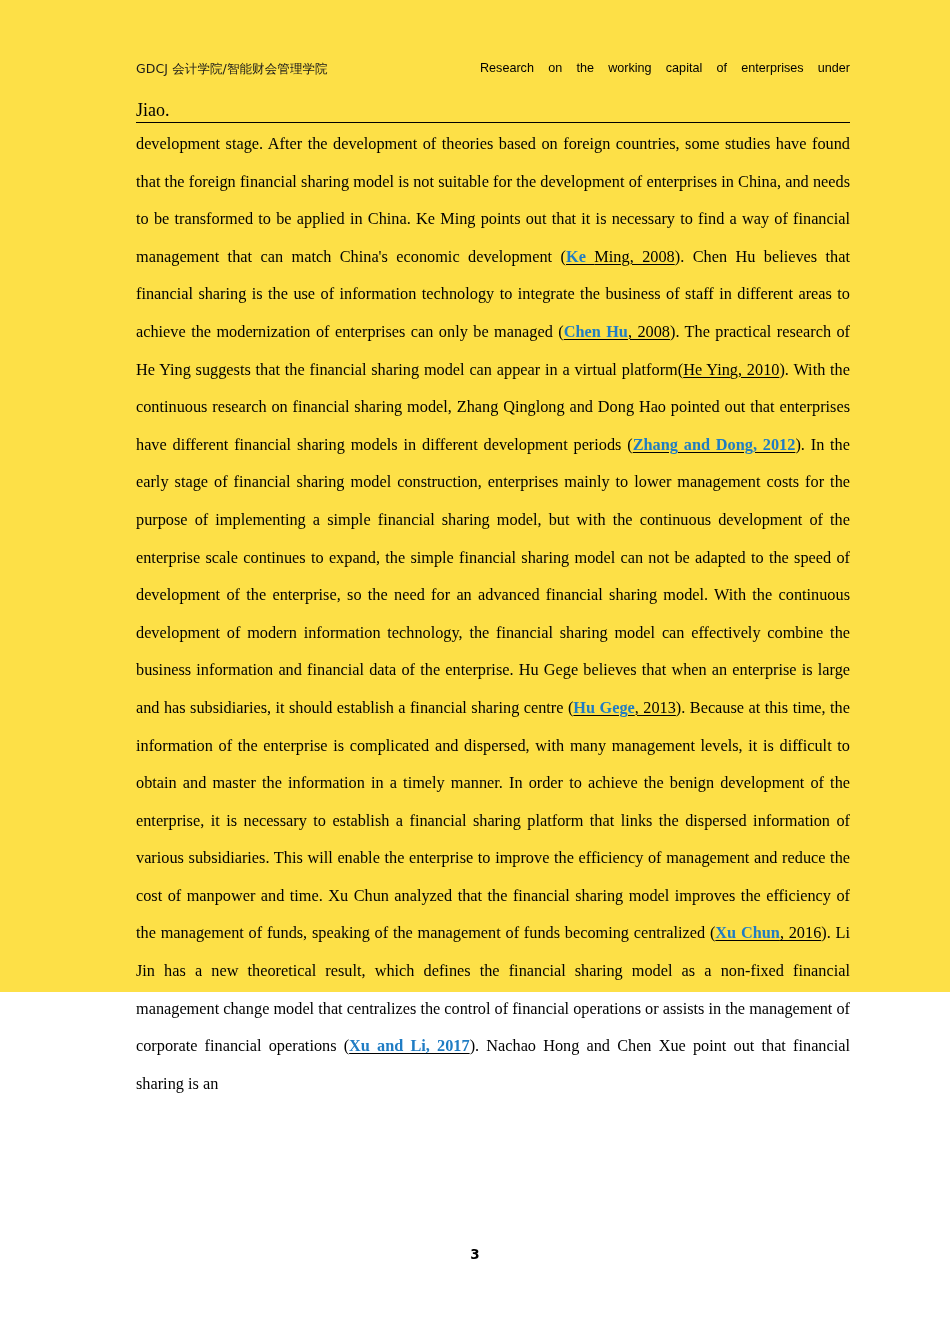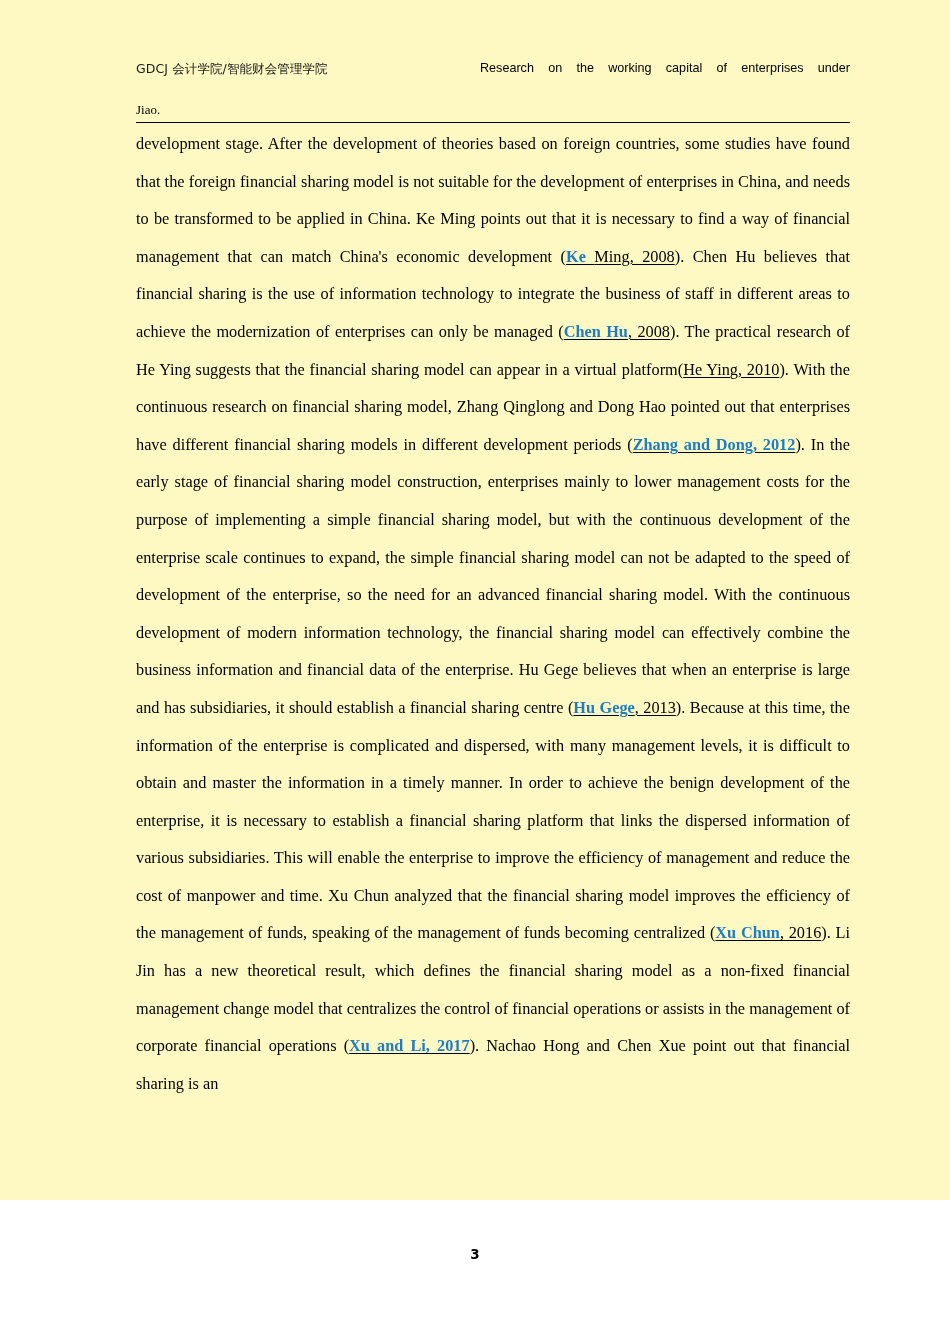--- a/index.html
+++ b/index.html
@@ -13,22 +13,22 @@
     position: relative;
     font-family: "Liberation Serif", "DejaVu Serif", serif;
     color: #000000;
     overflow: hidden;
   }
 
   .page {
     position: absolute;
     left: 0; top: 0;
     width: 950px;
-    height: 1200px;
-    background: #fef9c3;
+    height: 992px;
+    background: #fde047;
   }
 
   
   .header {
     position: absolute;
     left: 136px;
     top: 58px;
     width: 714px;
   }
   .header-row {
@@ -55,21 +55,21 @@
     width: 370px;
     color: #000;
   }
   .header-right .hr-line1 { display: block; }
   .header-right .hr-line2 { display: block; padding-left: 14px; }
 
   .header-tail {
     position: absolute;
     left: 136px;
     top: 100px;
-    font-size: 13px;
+    font-size: 18px;
     line-height: 20px;
     color: #000;
   }
 
   .header-rule {
     position: absolute;
     left: 136px;
     top: 122px;
     width: 714px;
     height: 0;

